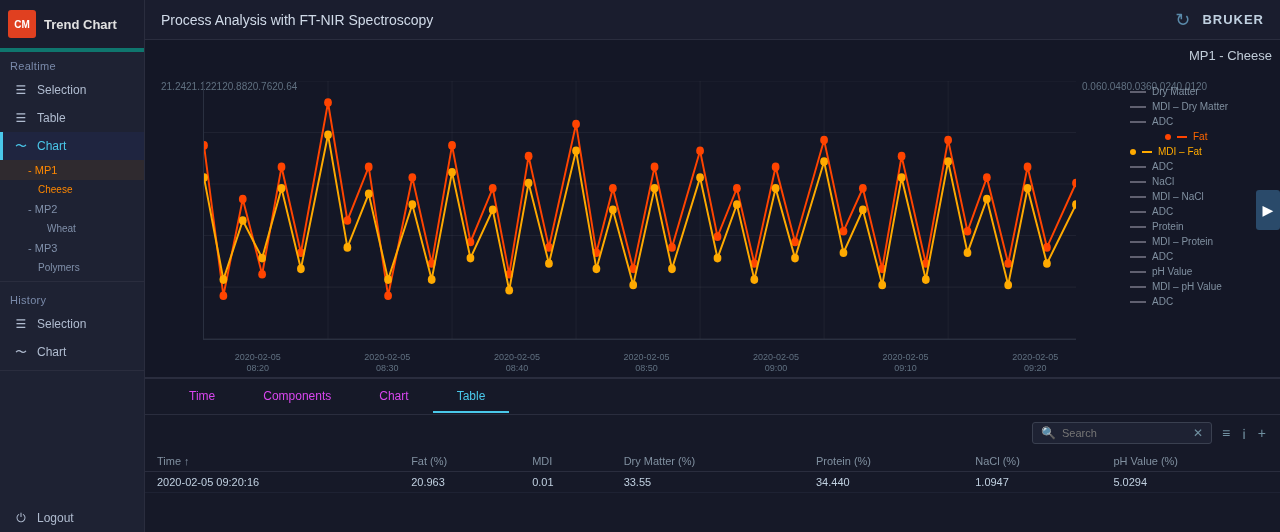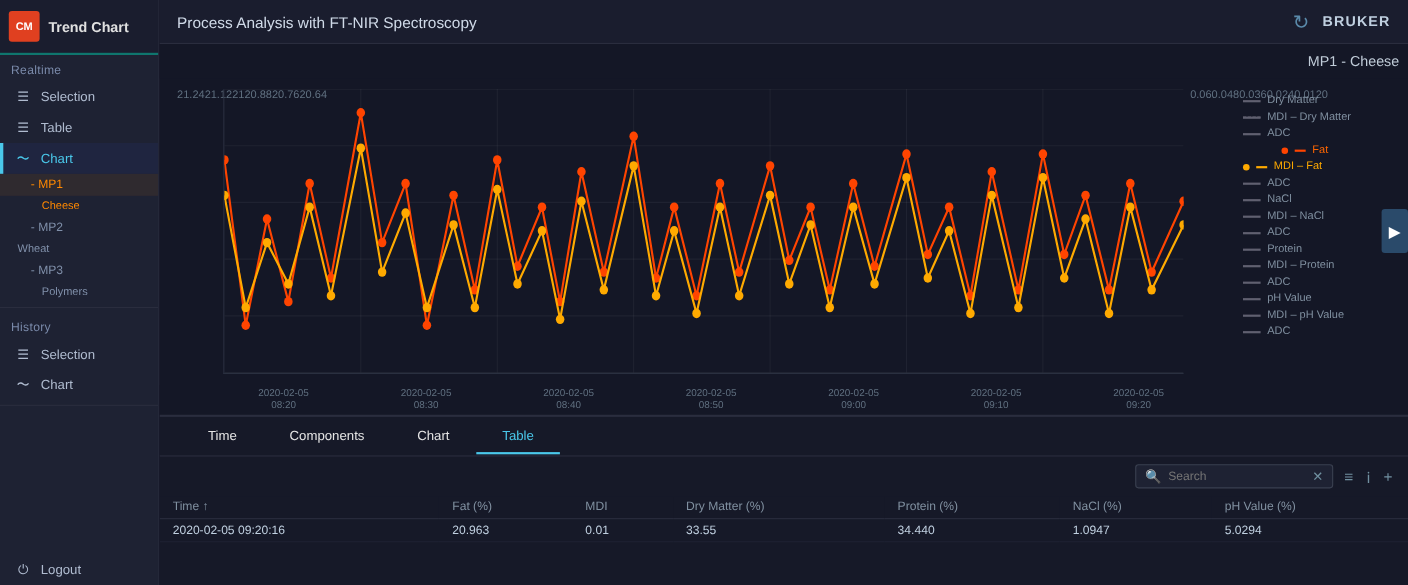--- a/index.html
+++ b/index.html
@@ -14,21 +14,21 @@
       flex-direction: column;
       border-right: 1px solid #2a2d3e;
       height: 532px;
       overflow: hidden;
     }
     #sidebar .logo-bar {
       display: flex;
       align-items: center;
       padding: 10px 8px;
       background: #1a1d2e;
-      border-bottom: 2px solid #0f766e;
+      border-bottom: 4px solid #0f766e;
       gap: 8px;
     }
     #sidebar .logo-icon {
       width: 28px; height: 28px;
       background: #e04020;
       border-radius: 3px;
       display: flex; align-items: center; justify-content: center;
       font-weight: bold; color: white; font-size: 10px;
     }
     #sidebar .logo-title {
@@ -213,21 +213,21 @@
       display: flex;
       align-items: center;
       border-bottom: 1px solid #2a2d3e;
       height: 36px;
       padding: 0 20px;
     }
 
     .tab-item {
       padding: 8px 24px;
       font-size: 12px;
-      color: #e5e5e5;
+      color: #d946ef;
       cursor: pointer;
       border-bottom: 2px solid transparent;
     }
     .tab-item.active {
       color: #4ac8ea;
       border-bottom: 2px solid #4ac8ea;
     }
 
     .table-toolbar {
       display: flex;
@@ -319,21 +319,21 @@
 
   <div class="sub-item active highlighted">
     <span>- MP1</span>
   </div>
   <div class="sub-item" style="padding-left:38px; font-size:10px; color:#ff8800;">
     <span>Cheese</span>
   </div>
   <div class="sub-item">
     <span>- MP2</span>
   </div>
-  <div class="sub-item" style="padding-left:16px; font-size:10px;">
+  <div class="sub-item" style="padding-left:16px; font-size:10px;margin-left:31px;">
     <span>Wheat</span>
   </div>
   <div class="sub-item">
     <span>- MP3</span>
   </div>
   <div class="sub-item" style="padding-left:38px; font-size:10px;">
     <span>Polymers</span>
   </div>
 
   <div class="sidebar-divider"></div>

